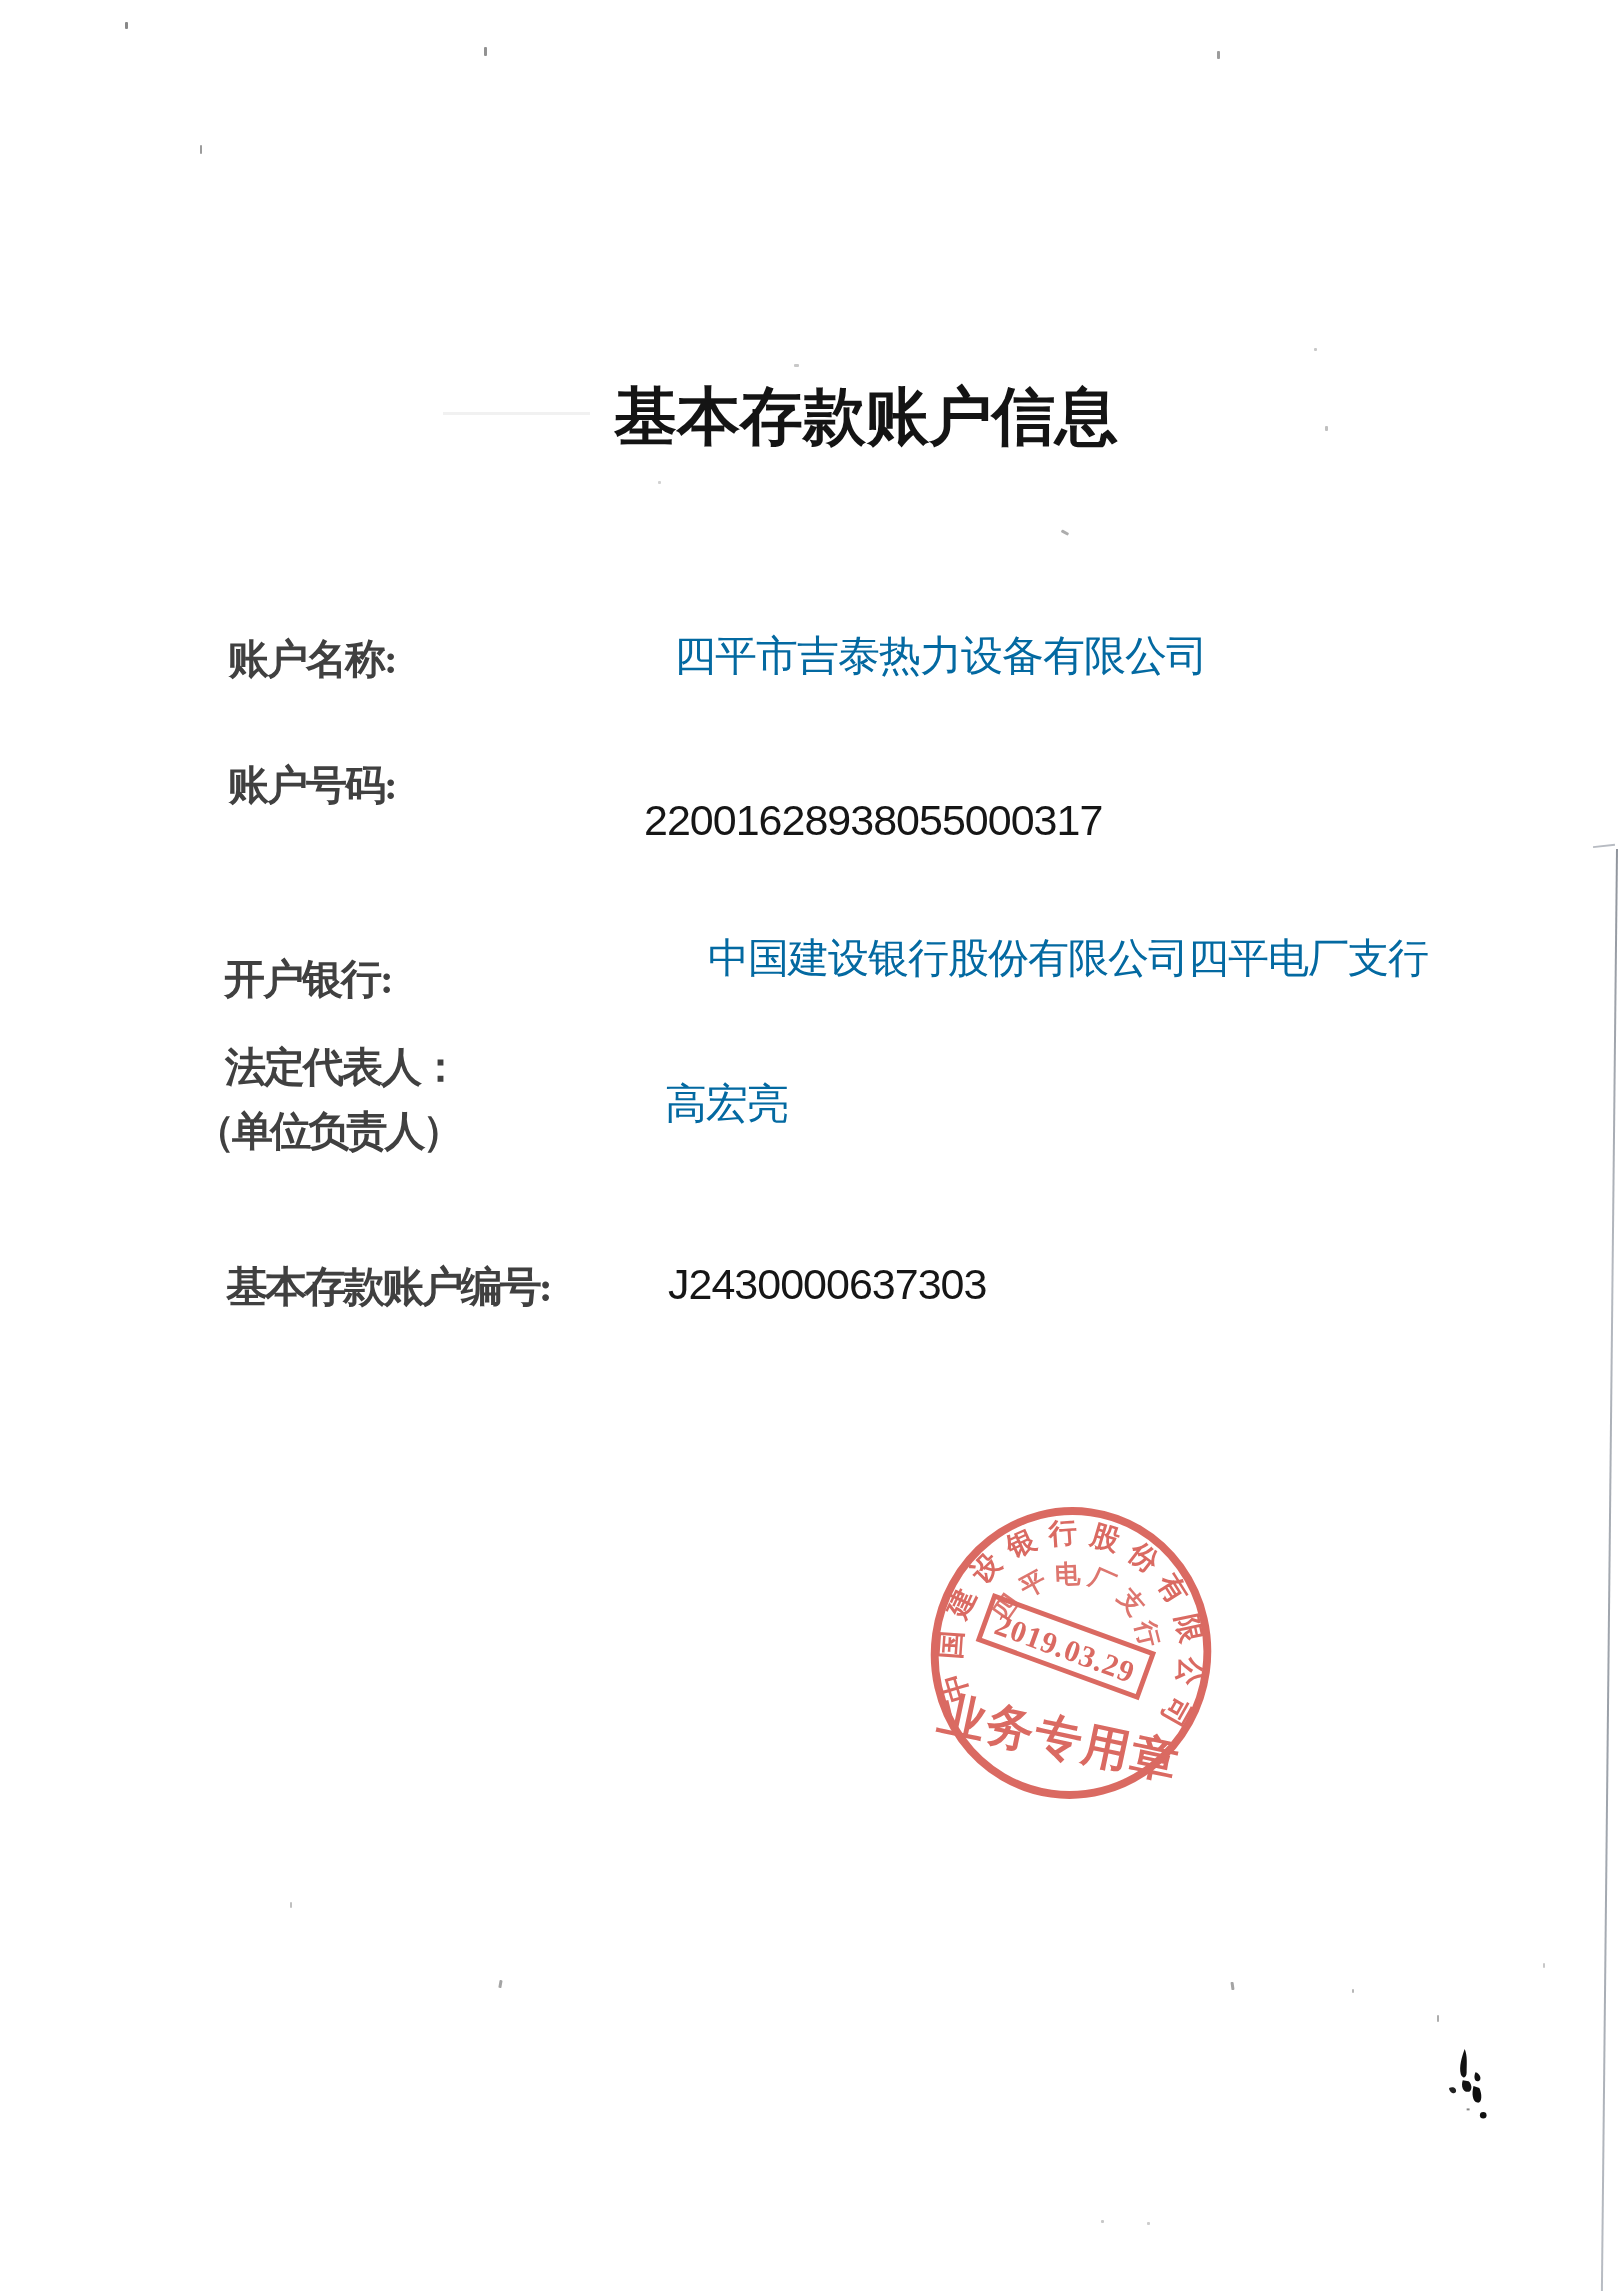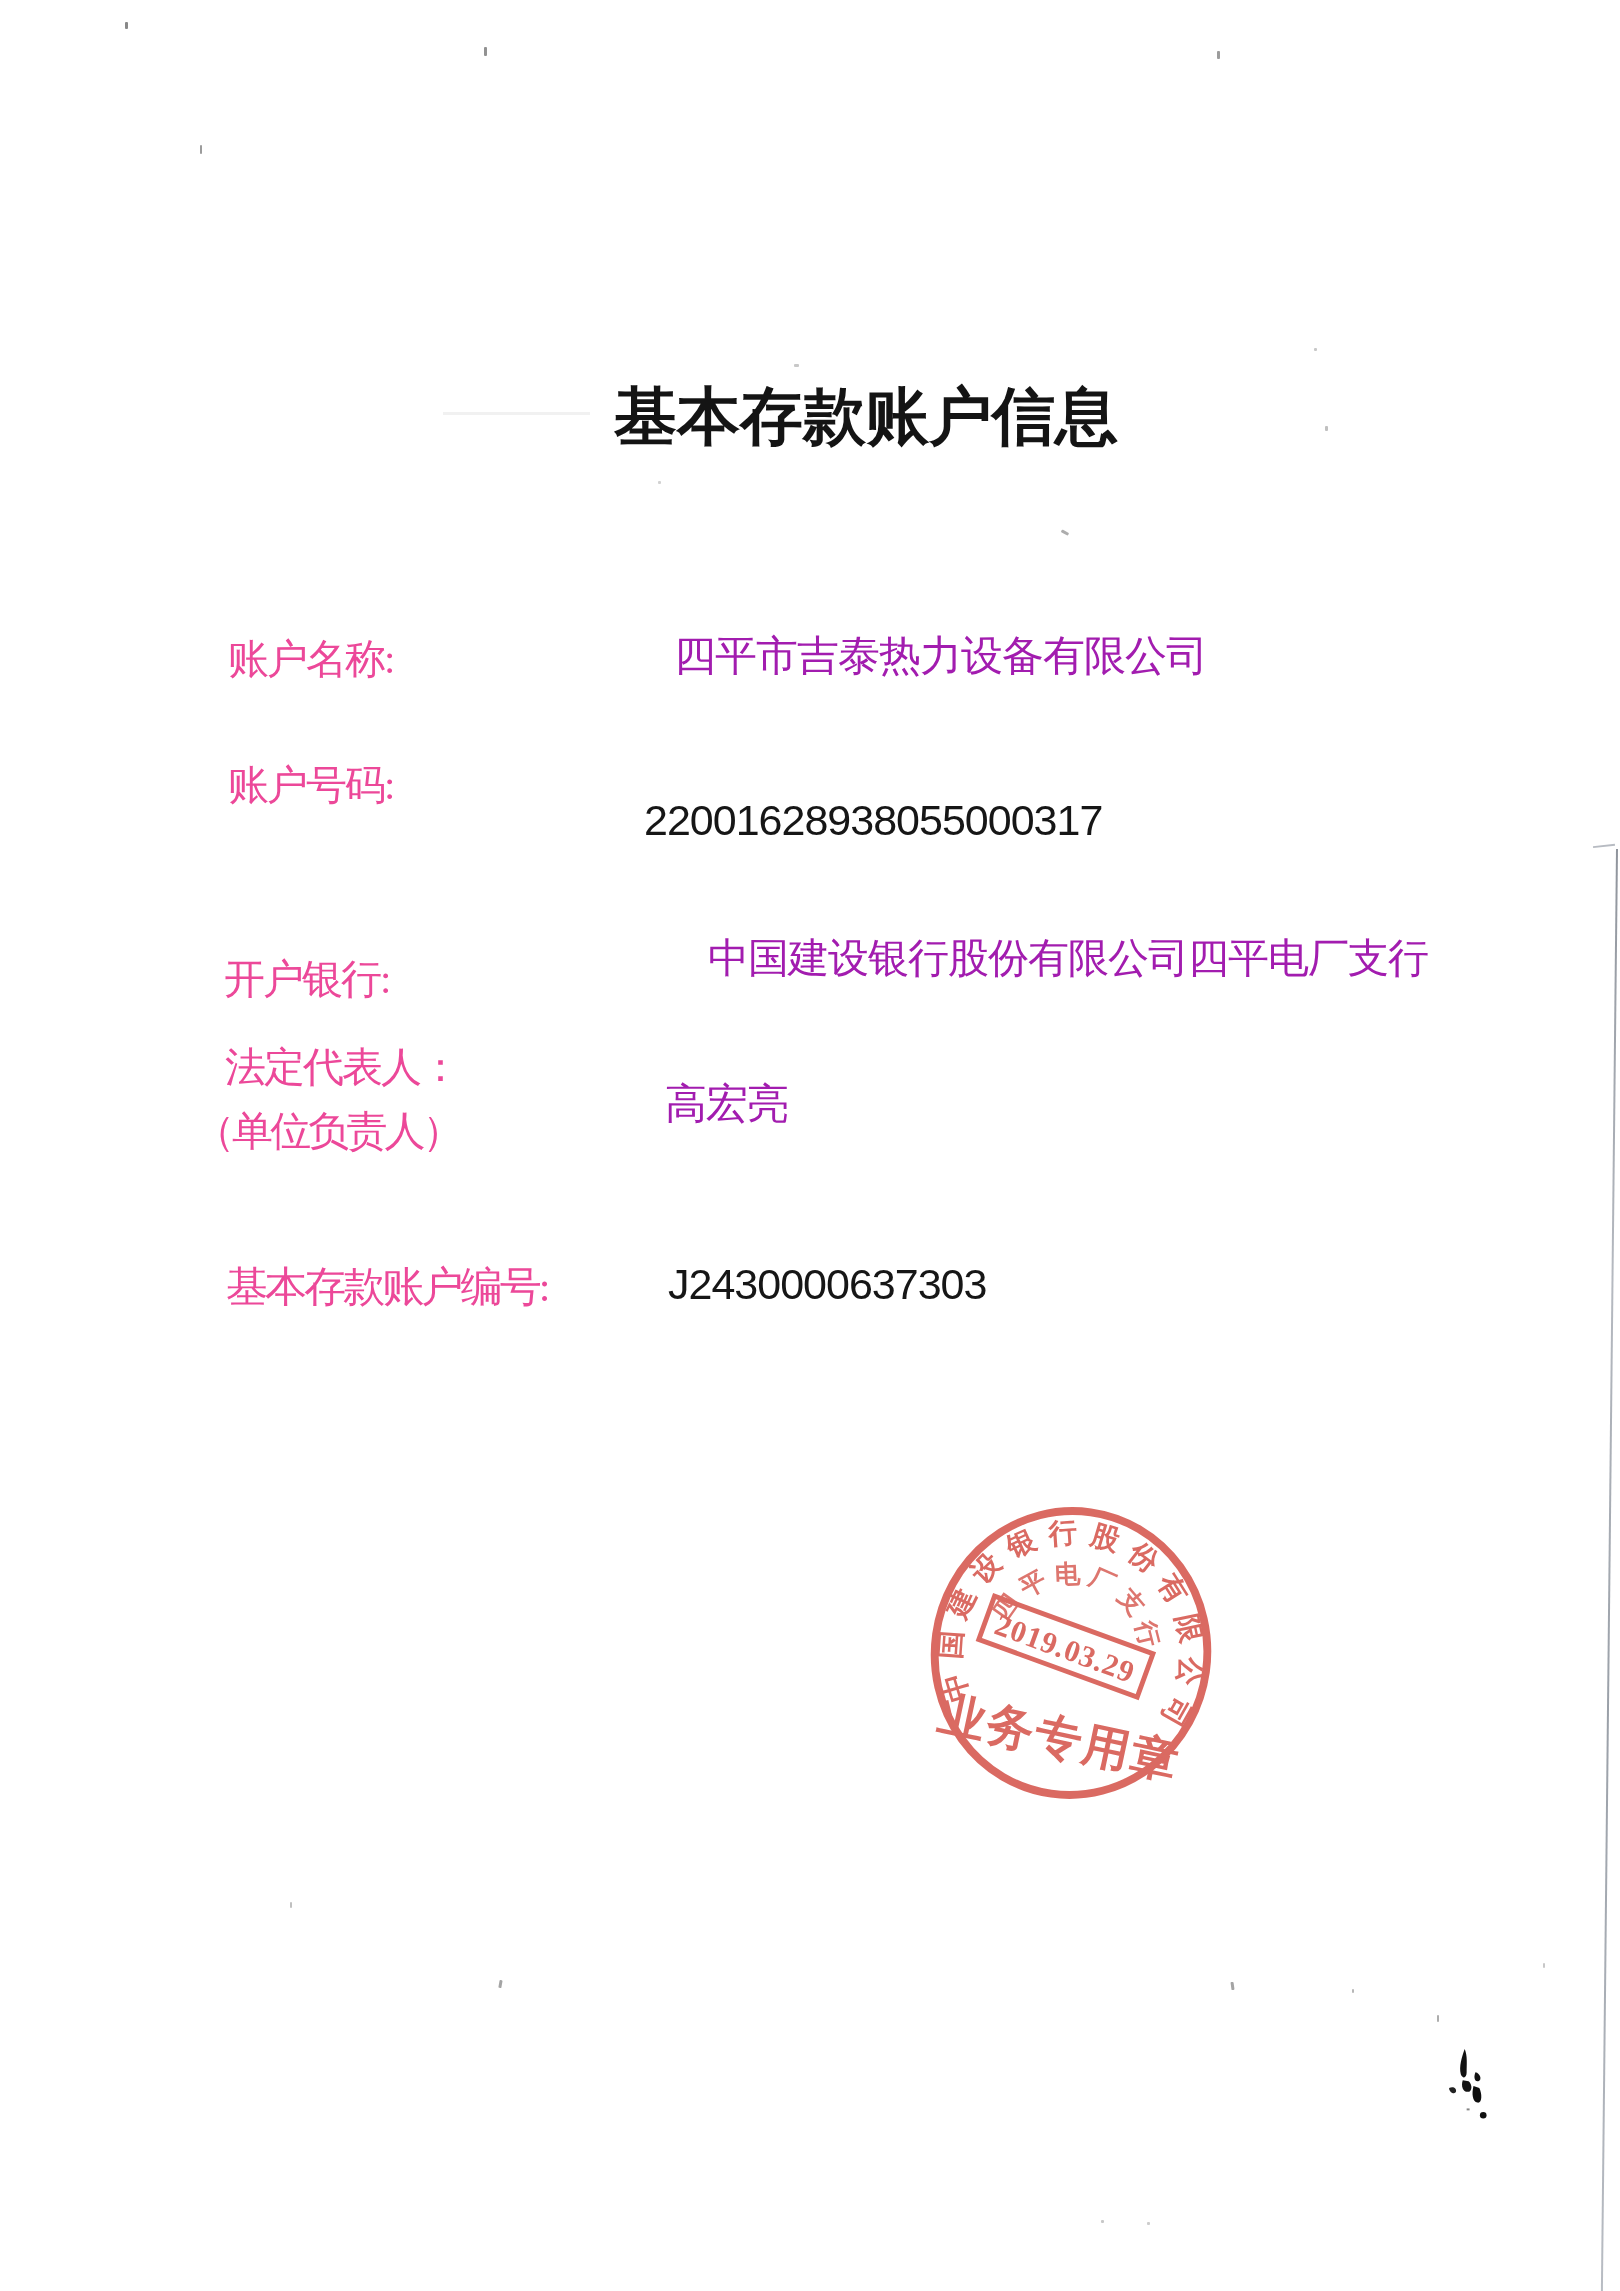--- a/index.html
+++ b/index.html
@@ -5,22 +5,22 @@
   html,body{margin:0;padding:0;background:#e8e8e8;}
   .page{
     position:relative;width:1620px;height:2292px;background:#ffffff;
     overflow:hidden;font-family:"Liberation Serif","DejaVu Serif",serif;color:#1c1c1c;padding-left:27px;
   }
   .doc-title{
     position:absolute;left:614px;top:374px;font-size:63px;font-weight:700;
     letter-spacing:0px;color:#141414;white-space:nowrap;
   }
   .frow{position:absolute;white-space:nowrap;}
-  .flabel{font-weight:400;font-size:41px;letter-spacing:-2px;color:#ec4899;}
-  .fvalue-cn{font-weight:400;font-size:42px;letter-spacing:-1px;color:#a21caf;}
+  .flabel{font-weight:700;font-size:41px;letter-spacing:-2px;color:#404040;}
+  .fvalue-cn{font-weight:400;font-size:42px;letter-spacing:-1px;color:#0369a1;}
   .fvalue-num{font-family:"Liberation Sans","DejaVu Sans",sans-serif;font-weight:400;
     font-size:43px;letter-spacing:-1px;color:#161616;}
   .doc-date{
     position:absolute;left:934px;top:1727px;font-size:41px;color:#131313;white-space:nowrap;
     font-family:"Liberation Sans","DejaVu Sans",sans-serif;z-index:5;
   }
   .doc-date .cn{font-family:"Liberation Serif","DejaVu Serif",serif;font-weight:600;}
   .g1{margin-left:29px;} .g2{margin-left:37px;} .g3{margin-left:33px;}
   .g4{margin-left:51px;} .g5{margin-left:33px;}
   .stamp-wrap{position:absolute;left:924px;top:1500px;width:294px;height:306px;z-index:3;

